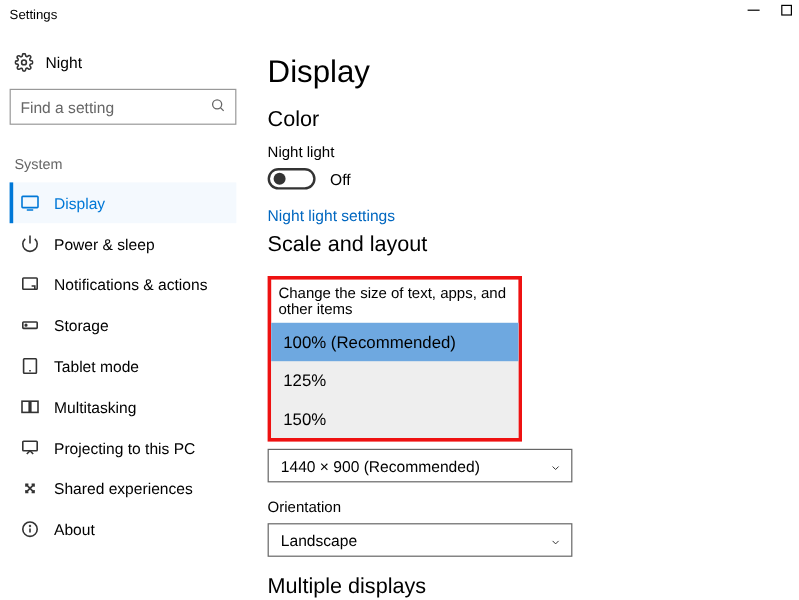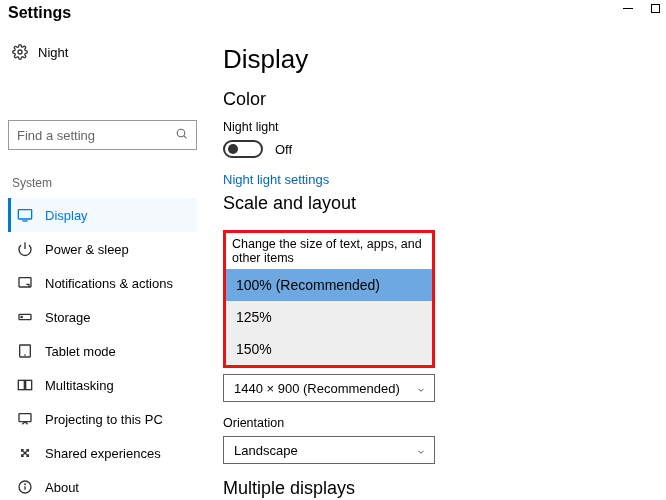--- a/index.html
+++ b/index.html
@@ -12,23 +12,22 @@
     width: 666px;
     height: 500px;
     overflow: hidden;
     position: relative;
   }
   .titlebar {
     height: 26px;
     display: flex;
     align-items: center;
     padding: 0 8px;
-    font-size: 16px;
+    font-size: 11px;
     position: relative;
-    font-weight: bold;
   }
   .titlebar-btns {
     position: absolute;
     right: 6px;
     top: 4px;
     display: flex;
     gap: 18px;
     align-items: center;
   }
   .min-icon { width:10px; height:1px; background:#000; display:inline-block; }
@@ -44,21 +43,20 @@
   }
   .gear-icon svg { display:block; }
   .search-box {
     border:1px solid #999;
     height: 30px;
     display:flex; align-items:center;
     padding: 0 8px;
     color:#666;
     font-size:13px;
     justify-content: space-between;
-    margin-top: 46px;
   }
   .cat-label {
     font-size:12px; color:#666;
     margin: 26px 0 8px 4px;
   }
   .nav { list-style:none; margin:0; padding:0; }
   .nav li {
     display:flex; align-items:center; gap:12px;
     padding: 9px 6px;
     font-size: 13px;
@@ -96,21 +94,21 @@
   }
   .dropdown-open .dd-label {
     font-size:12.5px; padding:4px 6px 4px 6px;
   }
   .dd-list { background:#eee; }
   .dd-item {
     padding:8px 10px; font-size:14px;
   }
   .dd-item.selected { background:#6ea8e0; color:#000; }
   .select-box {
-    width: 212px; height:28px;
+    width: 254px; height:28px;
     border:1px solid #666;
     display:flex; align-items:center; justify-content:space-between;
     padding: 0 8px 0 10px;
     font-size:13px;
     margin: 6px 0 14px 0;
     background:#fff;
   }
   .chev { width:10px; height:10px; }
 </style>
 </head>

